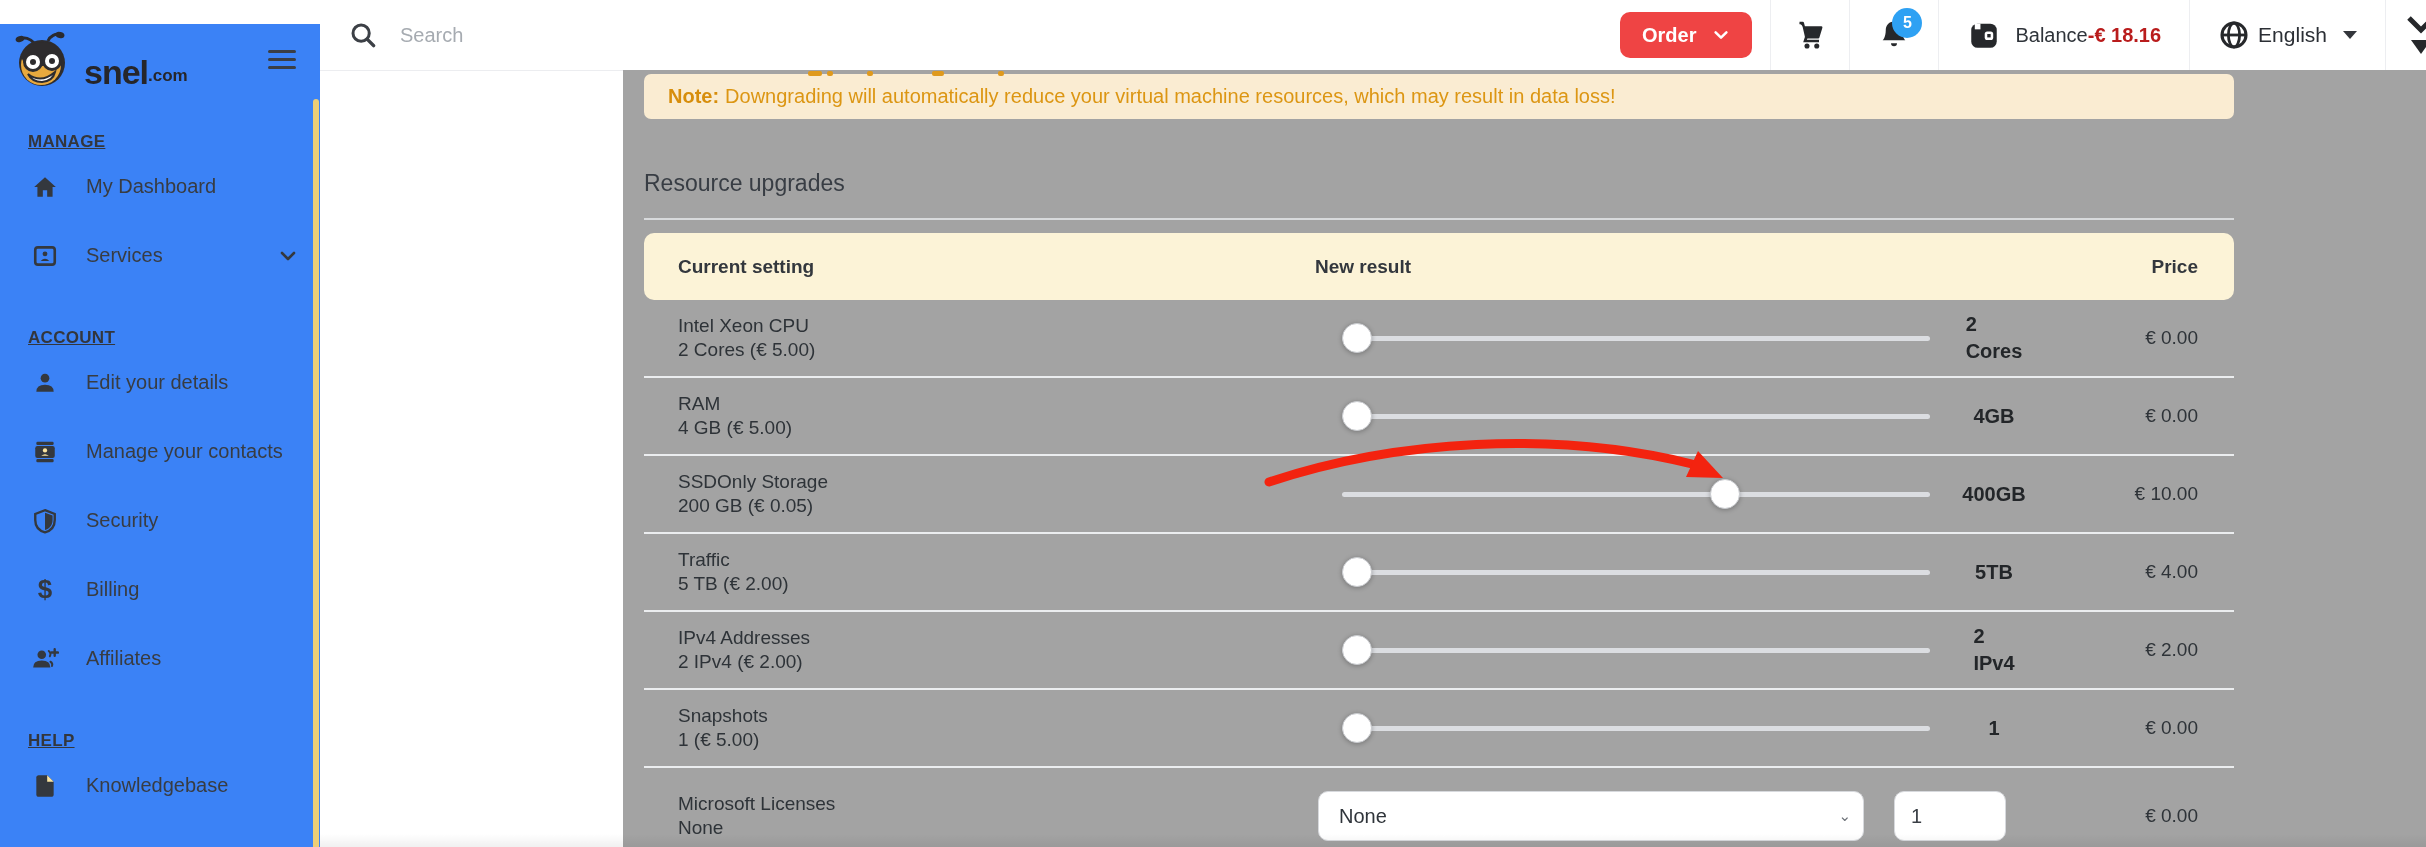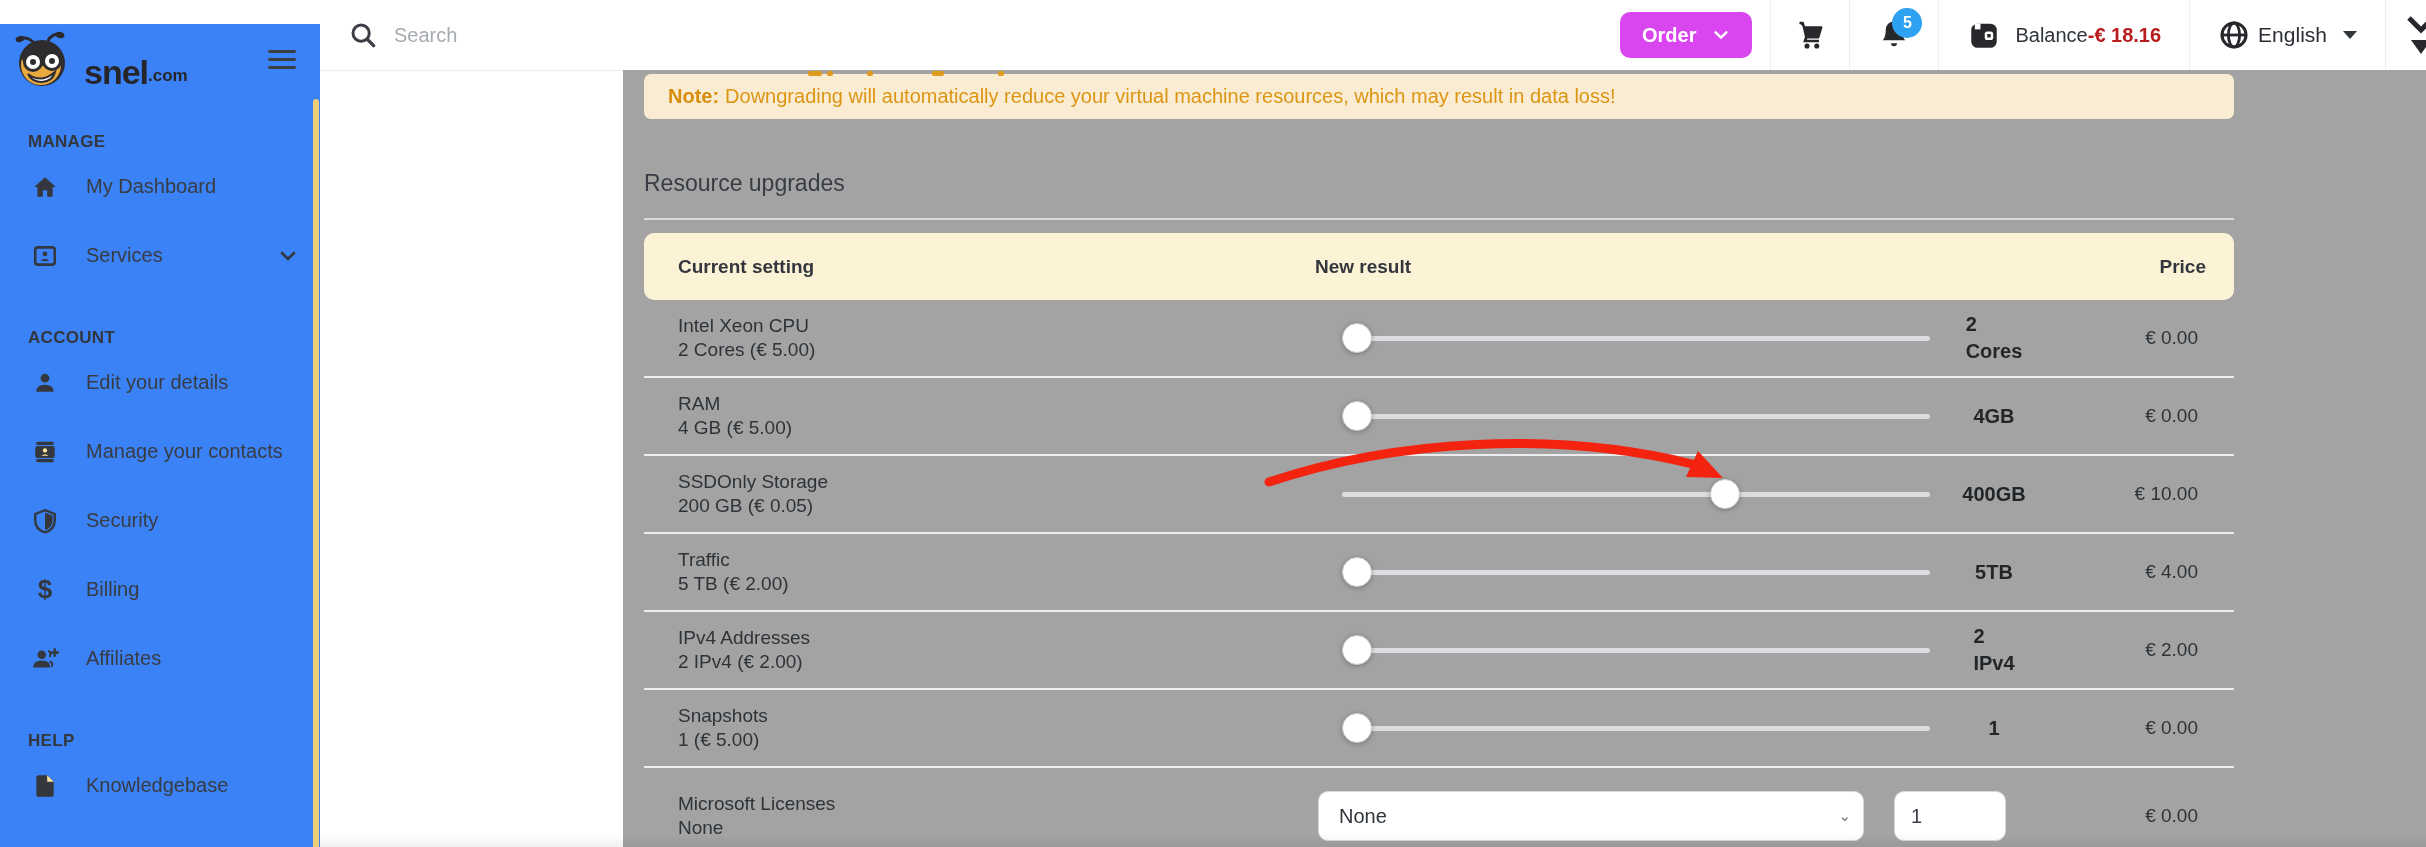--- a/index.html
+++ b/index.html
@@ -8,37 +8,37 @@
 
   
   .sidebar{position:absolute;left:0;top:0;width:320px;height:847px;background:#3b82f6;margin-top:24px;}
   .logo-row{height:70px;display:flex;align-items:center;padding:0 24px 0 14px;}
   .logo{display:flex;align-items:flex-end;cursor:pointer;}
   .logo-text{font-size:34px;font-weight:700;color:#26262a;letter-spacing:-1px;line-height:30px;}
   .logo-tld{font-size:17px;font-weight:700;color:#26262a;line-height:22px;}
   .hamburger{margin-left:auto;width:28px;display:flex;flex-direction:column;gap:5px;cursor:pointer;padding:6px 0;}
   .hamburger span{display:block;height:3px;border-radius:2px;background:#3a3e45;}
   .side-nav{padding:0 22px 0 24px;}
-  .section-title{font-size:17px;font-weight:700;color:#33363c;letter-spacing:.3px;margin:38px 0 0 4px;height:20px;line-height:20px;}
+  .section-title{font-size:17px;font-weight:700;color:#33363c;letter-spacing:.3px;margin:38px 0 0 4px;height:20px;line-height:20px;text-decoration:underline;}
   .side-item{height:69px;display:flex;align-items:center;gap:26px;padding-left:6px;cursor:pointer;}
   .side-item .icn{width:30px;height:30px;flex:0 0 30px;display:flex;align-items:center;justify-content:center;color:#34383e;}
   .side-item .lbl{font-size:20px;color:#383c42;}
   .side-item .chev{margin-left:auto;color:#34383e;}
   .side-scroll{position:absolute;right:1px;top:75px;bottom:0;width:6px;background:#edce77;border-radius:3px;}
 
   
   .topbar{position:absolute;left:320px;top:0;width:2106px;height:70px;background:#fff;
           border-bottom:1px solid #ecedf0;display:flex;align-items:center;}
-  .search-wrap{display:flex;align-items:center;gap:14px;padding-left:28px;flex:1;}
+  .search-wrap{display:flex;align-items:center;gap:20px;padding-left:28px;flex:1;}
   .search-input{border:none;outline:none;font-size:20px;color:#333;width:420px;font-family:inherit;background:transparent;}
   .search-input::placeholder{color:#a6abb1;}
   .tb-divider{width:1px;height:70px;background:#edeef1;flex:0 0 1px;}
   .tb-item{display:flex;align-items:center;justify-content:center;height:70px;}
   .order-wrap{padding:0 18px;}
-  .order-btn{display:flex;align-items:center;gap:16px;background:#d946ef;color:#fff;border:none;border-radius:10px;
+  .order-btn{display:flex;align-items:center;gap:16px;background:#ef4444;color:#fff;border:none;border-radius:10px;
              height:46px;padding:0 22px;font-size:20px;font-weight:600;font-family:inherit;cursor:pointer;}
   .cart-wrap{width:78px;cursor:pointer;}
   .bell-wrap{width:88px;cursor:pointer;position:relative;}
   .badge{position:absolute;top:8px;right:16px;min-width:30px;height:30px;border-radius:15px;background:#2ea1f3;
          color:#fff;font-size:16px;font-weight:700;display:flex;align-items:center;justify-content:center;}
   .balance-wrap{padding:0 28px;gap:14px;cursor:pointer;}
   .balance-col{display:flex;flex-direction:row;line-height:22px;}
   .balance-label{font-size:20px;color:#2f343a;}
   .balance-value{font-size:20px;font-weight:700;color:#b91c1c;}
   .lang-wrap{padding:0 28px;gap:8px;cursor:pointer;}
@@ -54,21 +54,21 @@
   .note-banner{position:relative;height:45px;background:#faecd2;border-radius:7px;
                display:flex;align-items:center;padding:0 24px;font-size:20px;color:#dc9613;}
   .note-banner b{font-weight:700;color:#d78e0c;margin-right:6px;}
   .nb-mark{position:absolute;top:-3px;height:5px;background:#df9a1e;border-radius:2px;}
 
   .page-heading{margin-top:50px;font-size:23px;color:#383d44;height:28px;line-height:28px;}
   .rule{margin-top:21px;height:2px;background:#d8dadc;}
 
   .tbl-head{margin-top:13px;height:67px;background:#fcf3d7;border-radius:10px;
             display:grid;grid-template-columns:637px 1fr 128px 140px;align-items:center;
-            padding:0 28px 0 34px;font-size:19px;font-weight:700;color:#33373d;}
+            padding:0 36px 0 34px;font-size:19px;font-weight:700;color:#33373d;}
   .th-price{text-align:right;}
 
   .tbl-row{display:grid;grid-template-columns:637px 1fr 128px 140px;align-items:center;
            padding:0 36px 0 34px;min-height:76px;border-bottom:2px solid #ebedef;}
   .tbl-row.tall{min-height:96px;border-bottom:none;}
   .cell-label{font-size:19px;color:#2e3338;line-height:24px;}
   .cell-slider{padding:0 0 0 27px;position:relative;height:30px;display:flex;align-items:center;}
   .track{position:relative;height:5px;border-radius:3px;background:#dbdde1;width:100%;}
   .handle{position:absolute;top:50%;width:30px;height:30px;margin-top:-15px;border-radius:50%;
           background:#fff;border:1px solid #c9cbcf;box-shadow:0 1px 5px rgba(0,0,0,.28);box-sizing:border-box;cursor:pointer;}

